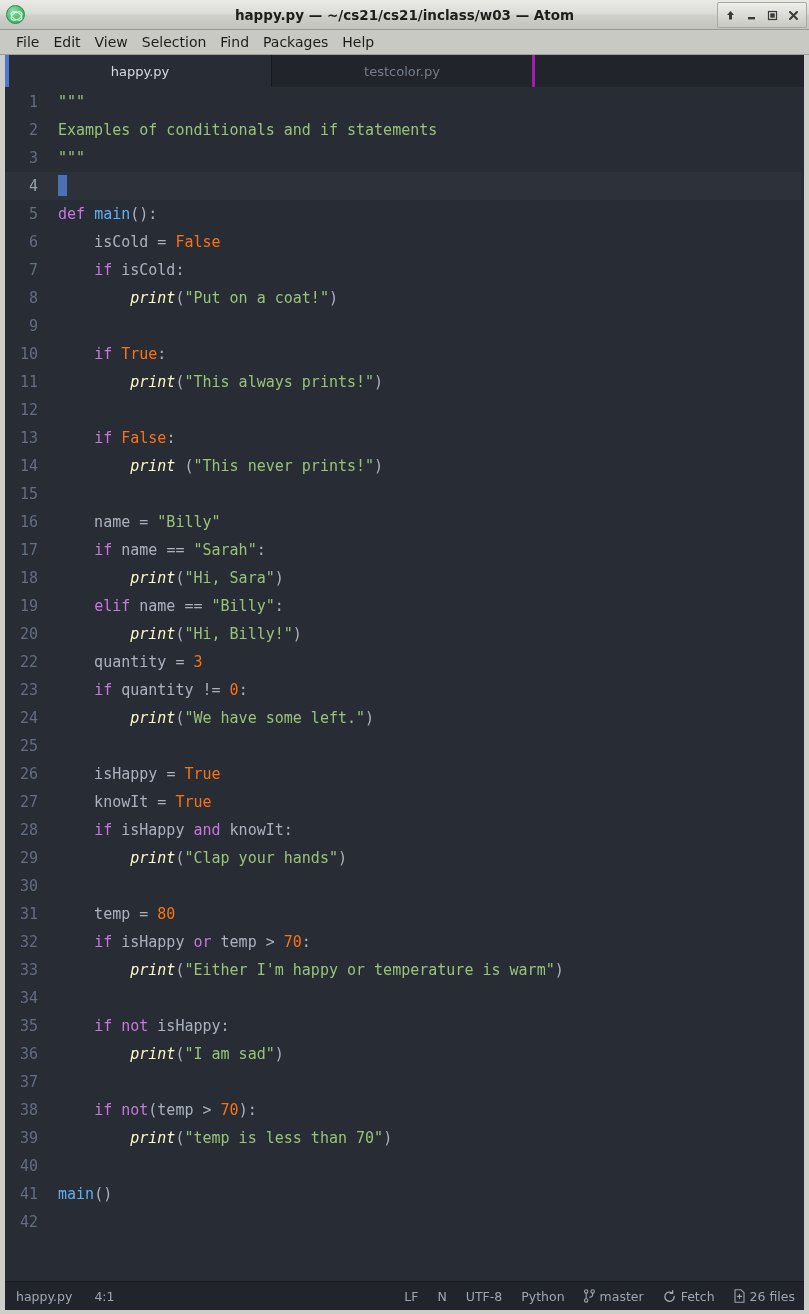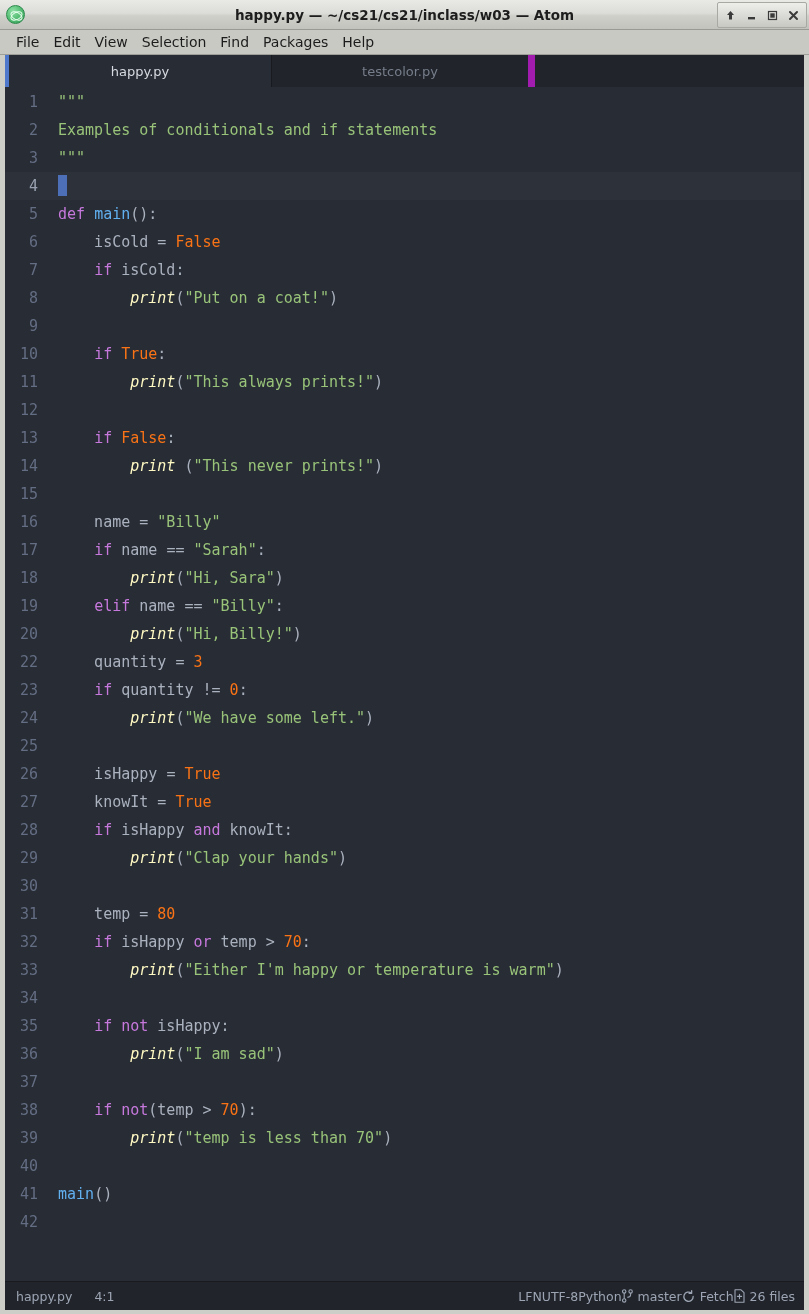--- a/index.html
+++ b/index.html
@@ -146,21 +146,21 @@
   .tab.active {
     background: #282c34;
     color: #d7dae0;
     width: 262px;
   }
   .tab.inactive {
     background: #21252b;
     color: #767d8a;
     width: 264px;
     border-left: 1px solid #181a1f;
-    border-right: 7px solid #a21caf;
+    border-right: 3px solid #a21caf;
   }
   .tab-filler {
     flex: 1 1 auto;
     background: #21252b;
   }
 
   
   .editor {
     flex: 1 1 auto;
     position: relative;
@@ -232,21 +232,21 @@
     height: 29px;
     background: #21252b;
     border-top: 1px solid #181a1f;
     display: flex;
     align-items: center;
     font-size: 12.5px;
     color: #9da5b4;
     padding: 0 9px 0 11px;
   }
   .sb-left { display: flex; align-items: center; gap: 22px; }
-  .sb-right { margin-left: auto; display: flex; align-items: center; }
+  .sb-right { margin-left: auto; display: flex; align-items: center; gap: 19px; }
   .sb-item { display: flex; align-items: center; gap: 5px; white-space: nowrap; }
   .sb-item svg { display: block; }
 </style>
 </head>
 <body>
 
 <div id="app">
 
   <div class="titlebar">
     <div class="tb-appicon">

